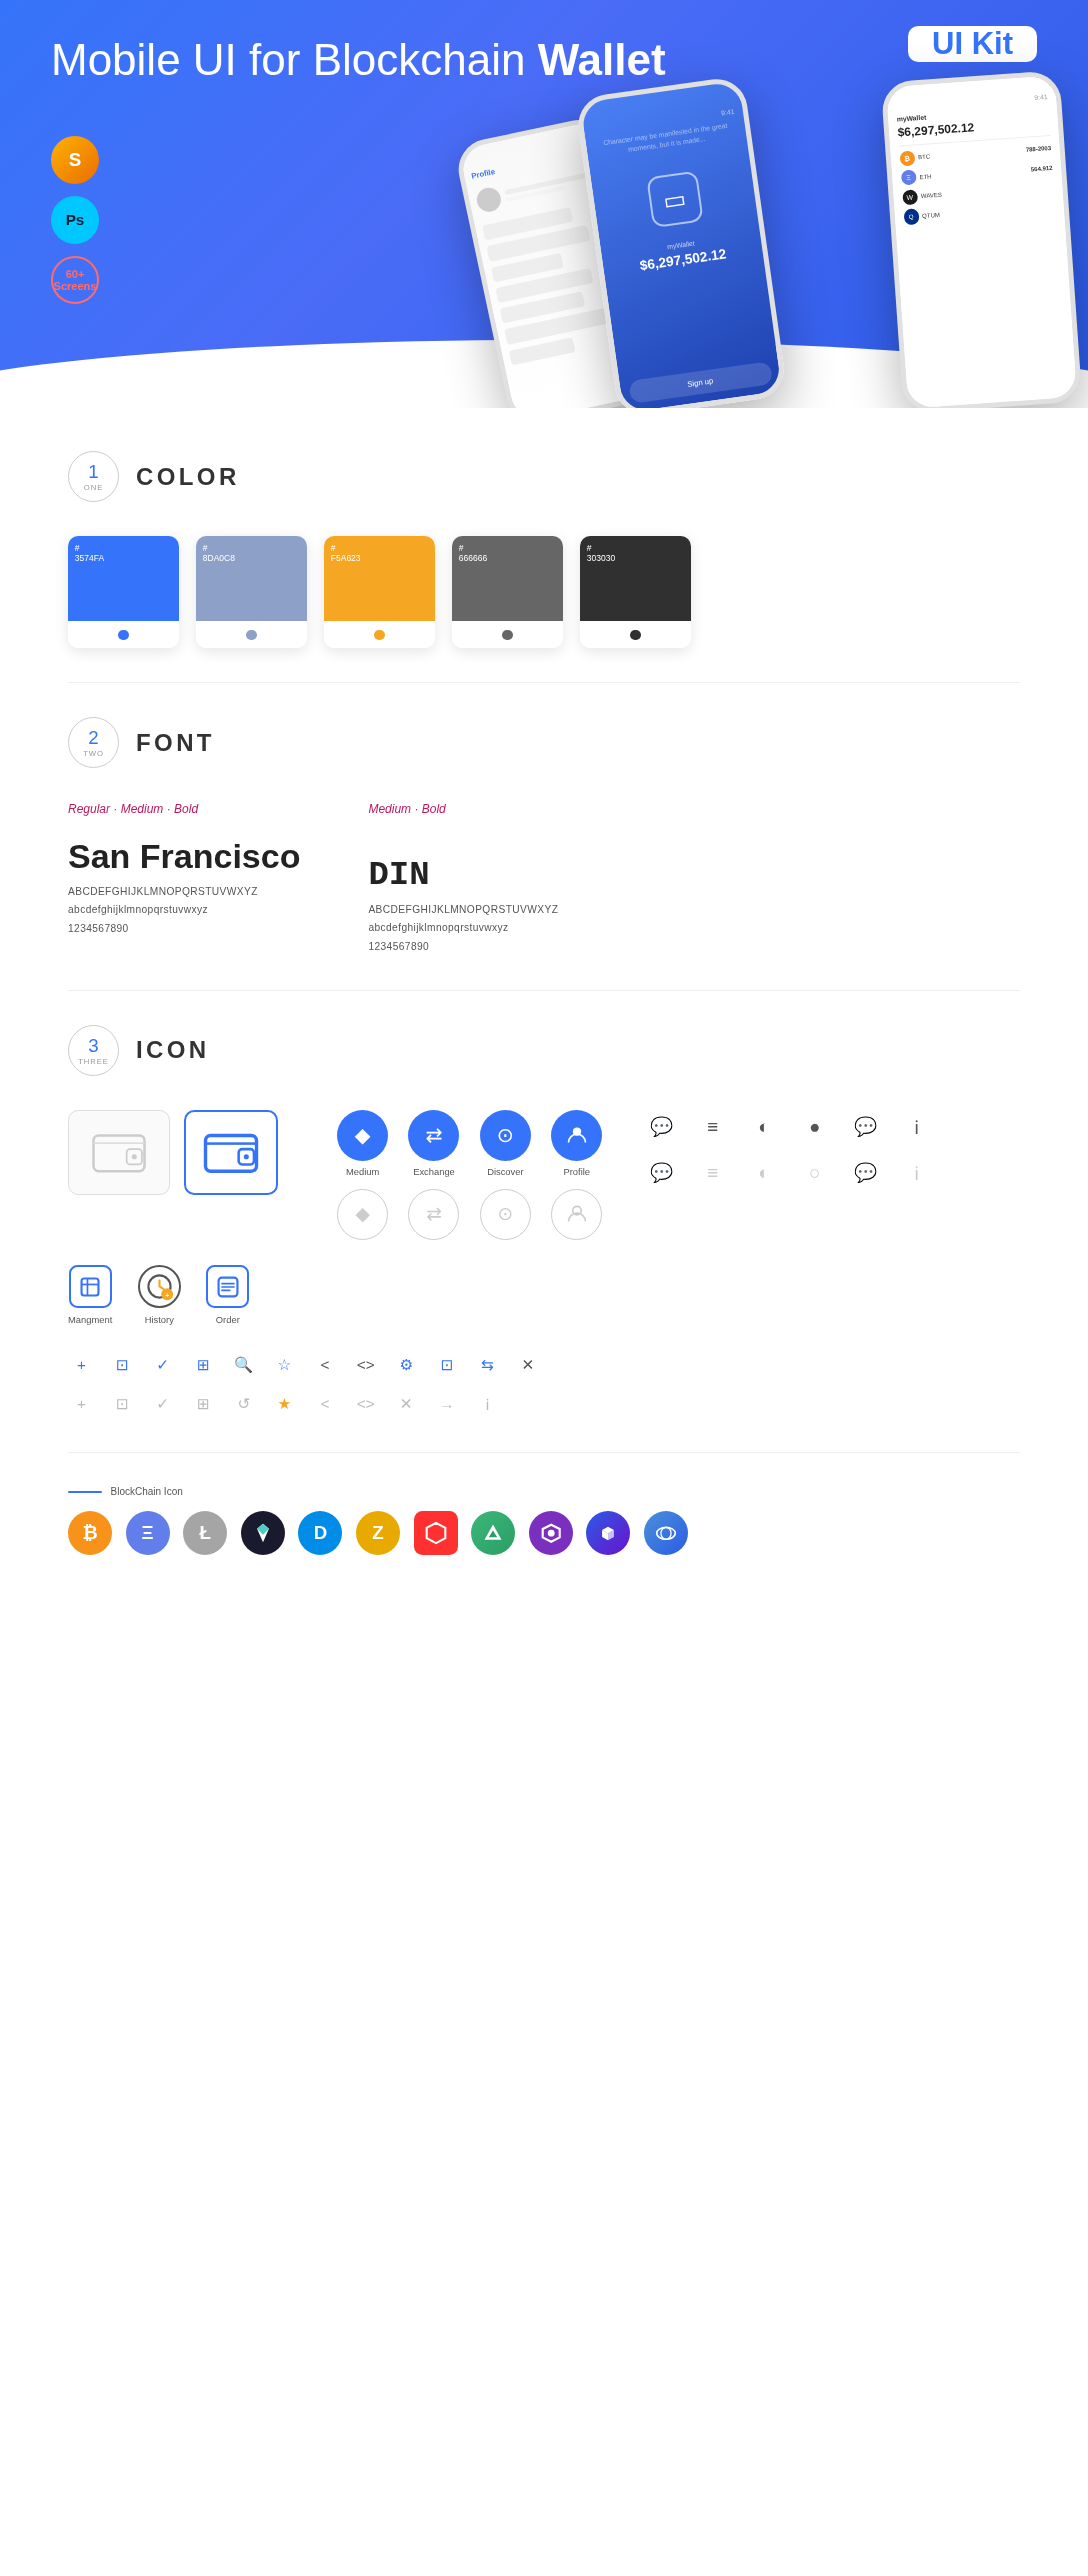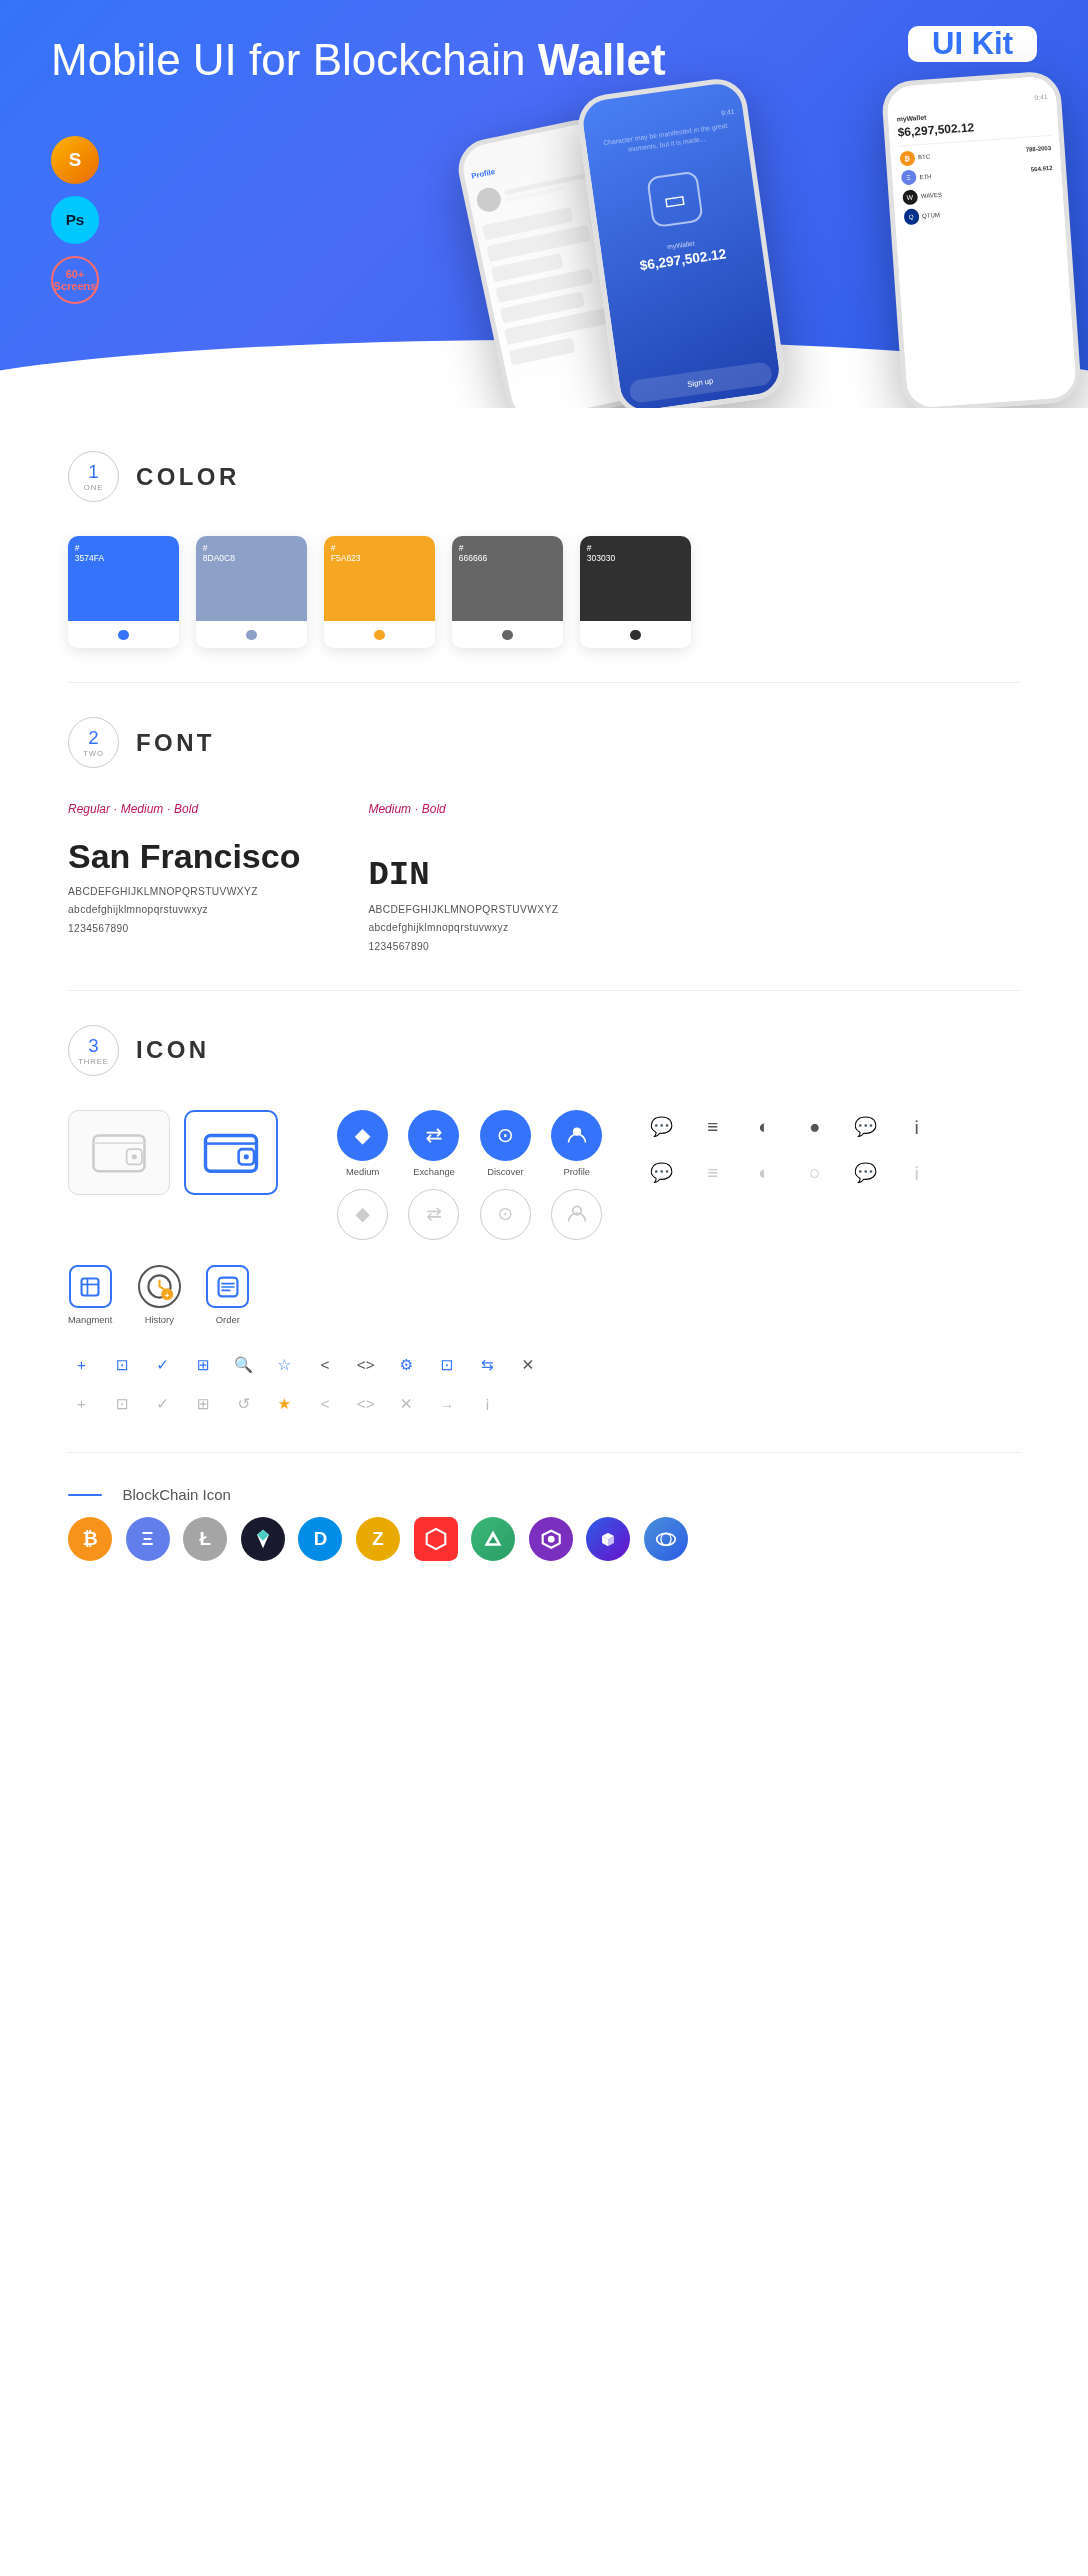--- a/index.html
+++ b/index.html
@@ -178,21 +178,21 @@
       display: flex; align-items: center; justify-content: center;
       font-size: 18.7px; font-weight: 900; color: #fff;
     }
 
     .section-divider { height: 0.9px; background: #eee; margin: 34px 0; }
 
     .blockchain-label-row {
       display: flex; align-items: center; gap: 8.5px; margin-bottom: 8.5px;
     }
     .bc-line { width: 34px; height: 2.6px; background: #3574FA; border-radius: 1.7px; }
-    .bc-label-text { font-size: 15px; color: #555; margin-left: 12px; }
+    .bc-label-text { font-size: 10px; color: #555; }
 
     
     .icon-main-row {
       display: flex; align-items: flex-start; gap: 25.5px; margin-bottom: 25.5px;
     }
     .icon-sketch-area {
       display: flex; gap: 13.6px; align-items: center;
     }
 
     

